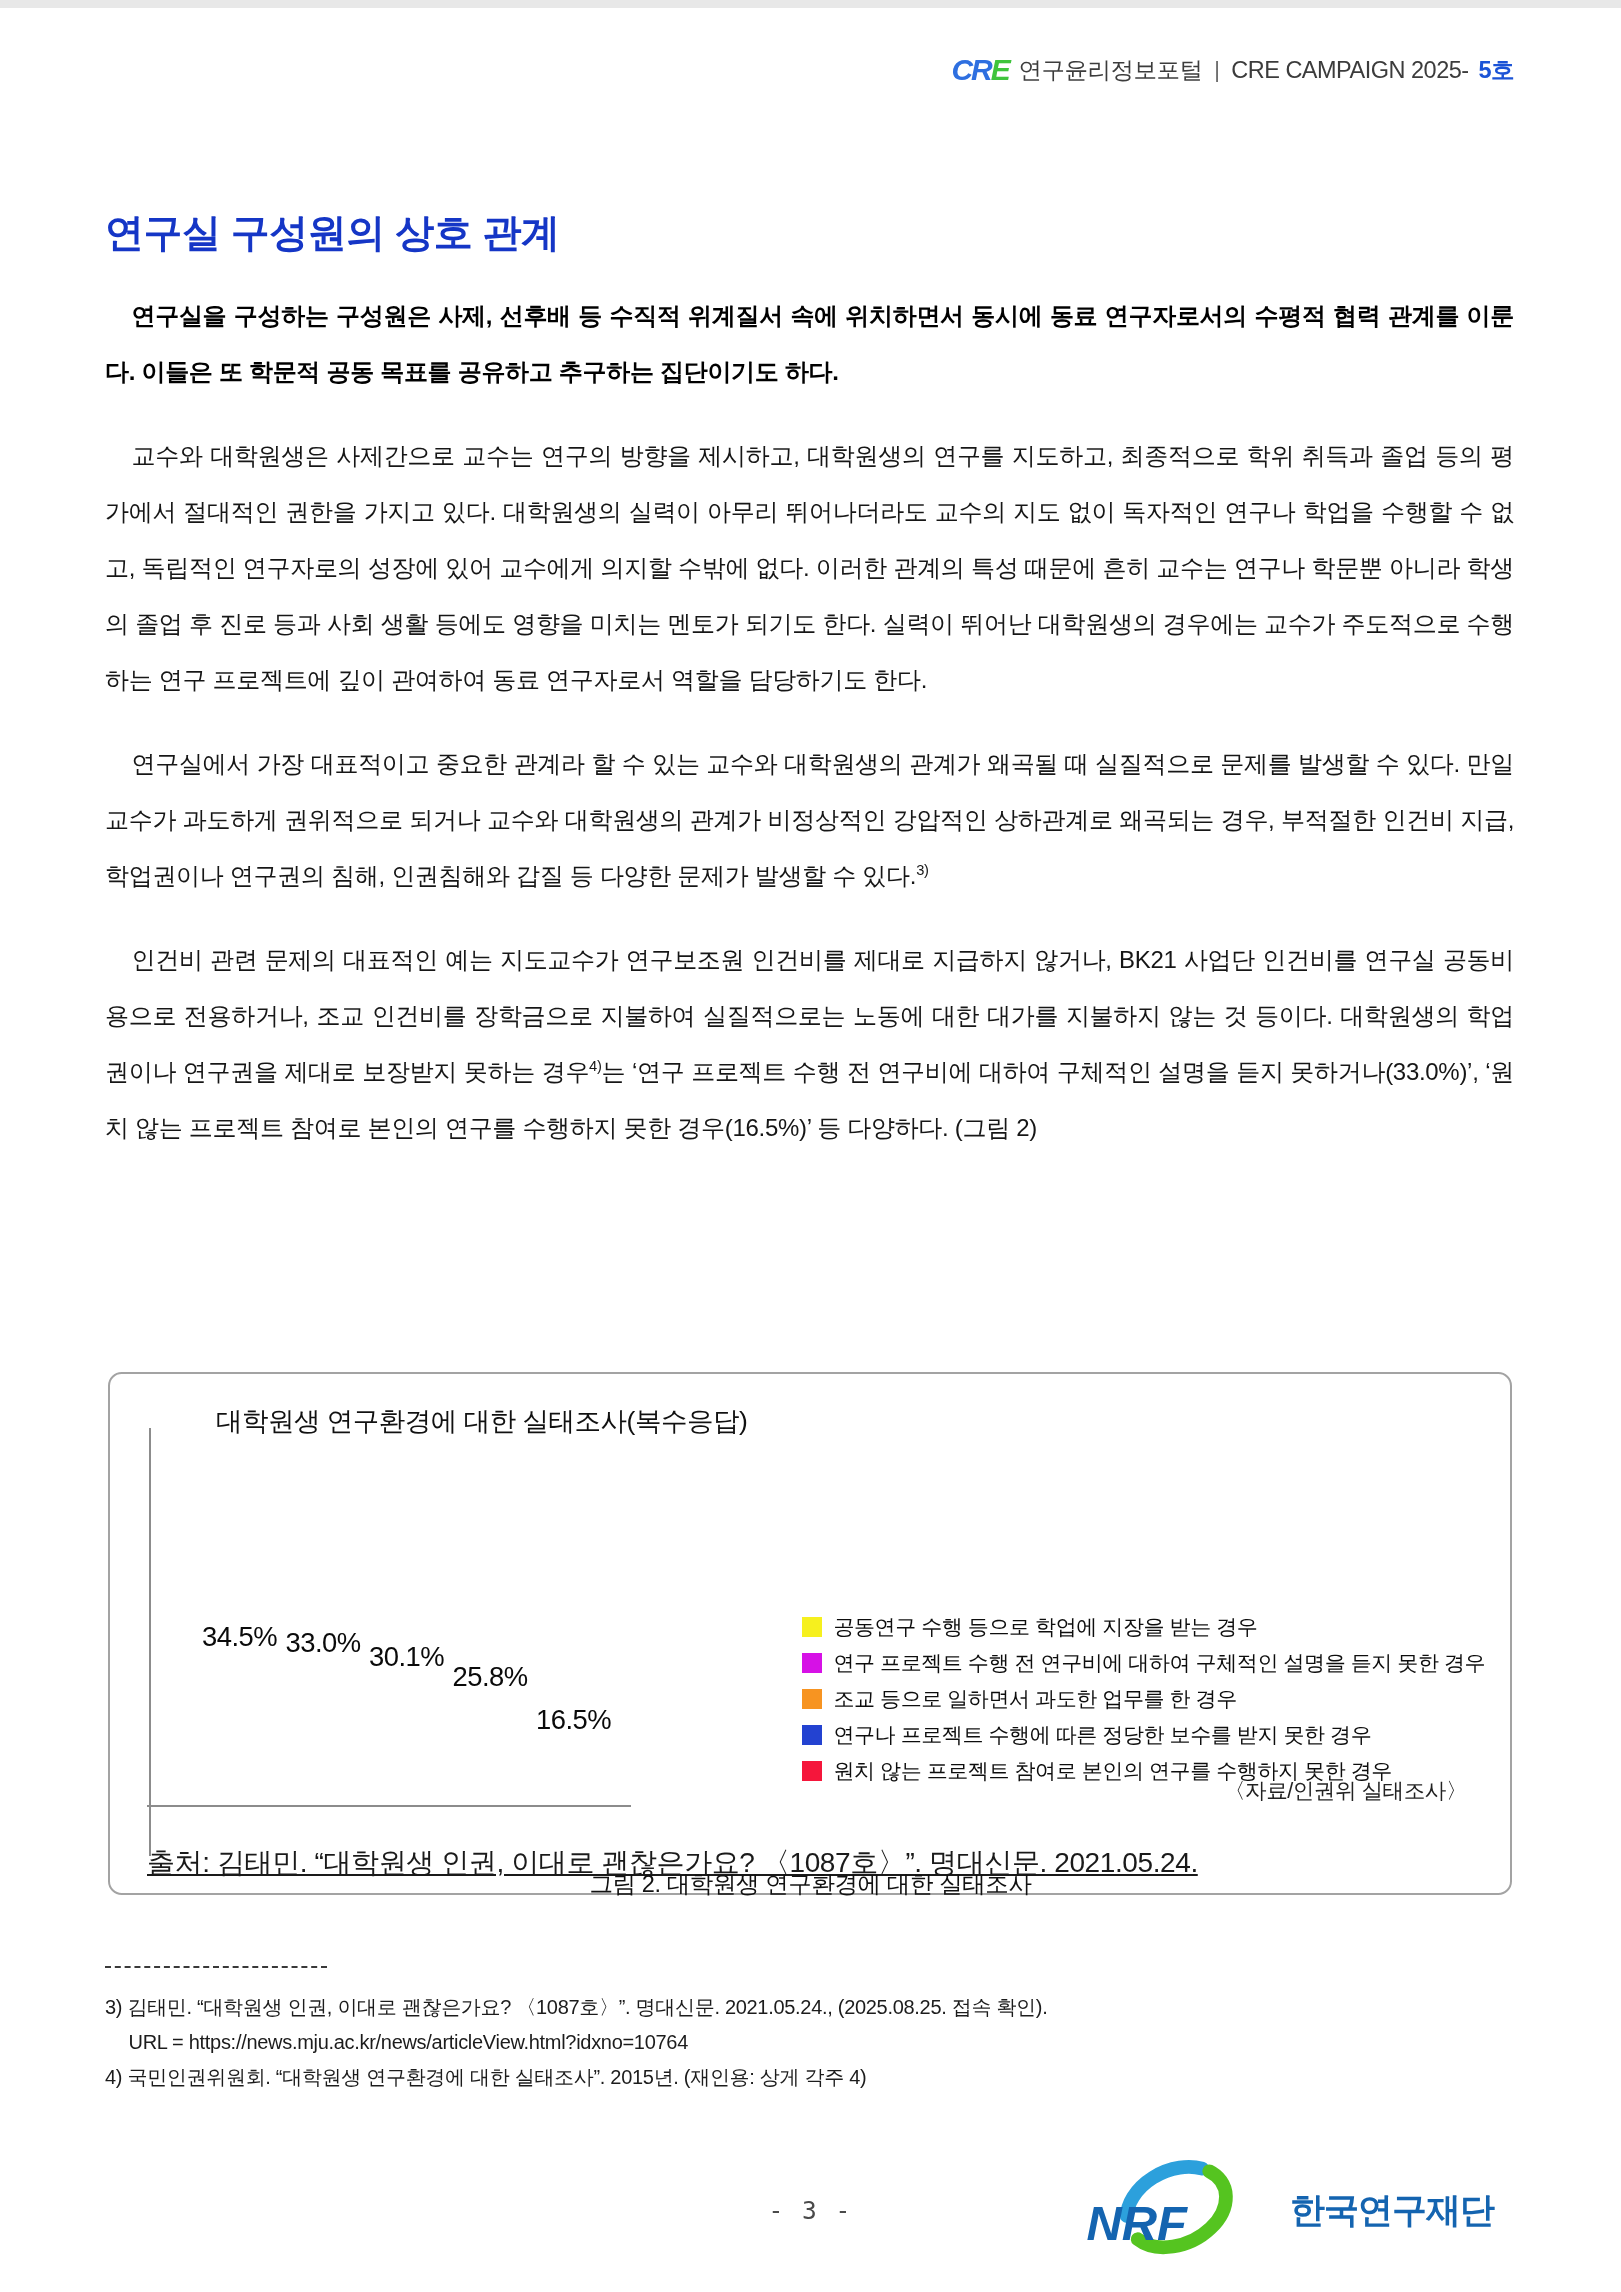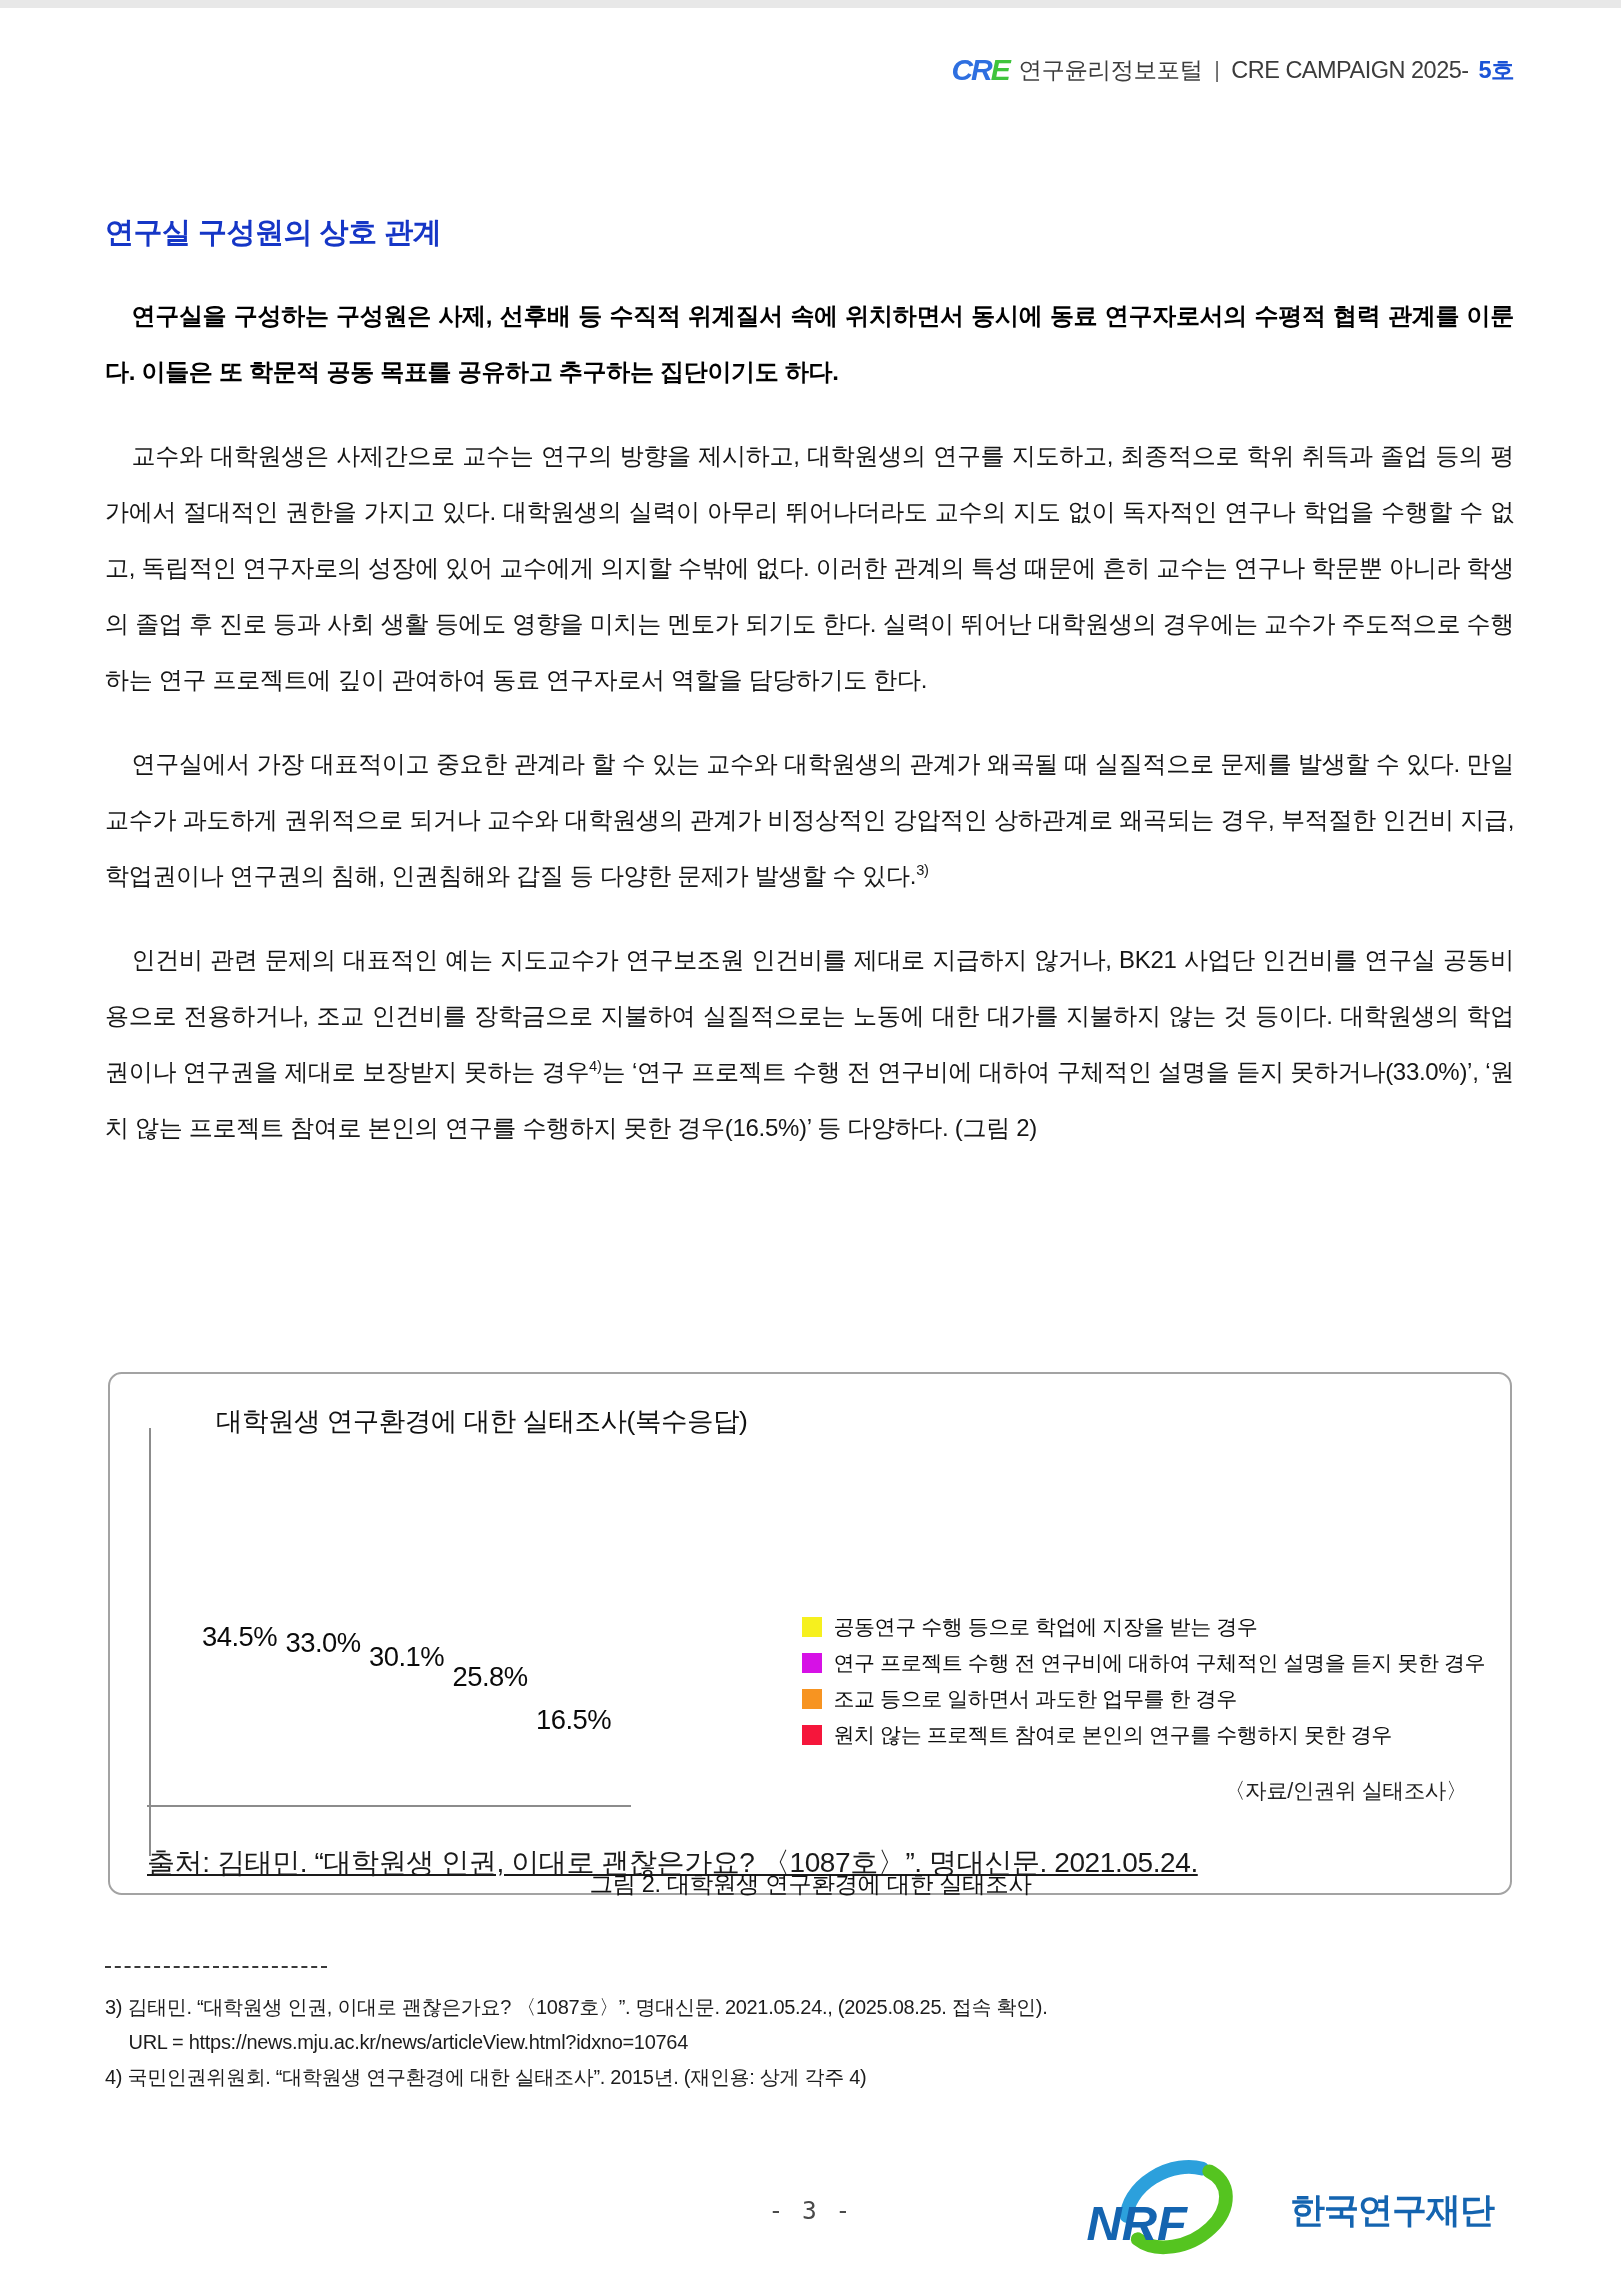--- a/index.html
+++ b/index.html
@@ -21,21 +21,21 @@
   .cre-logo{font-size:30px;font-weight:bold;font-style:italic;letter-spacing:-2px;}
   .cre-c,.cre-r{color:#2e6fe0;}
   .cre-e{color:#3fc43c;}
   .hdr .bar-sep{color:#666;font-size:21.6px;padding:0 2px;}
   .hdr .issue{color:#1b53d6;font-weight:bold;}
   
   .main{
     position:absolute;left:105px;top:208px;width:1409px;
   }
   h1.title{
-    font-size:29px;line-height:33px;margin:0 0 39px 0;
+    font-size:39px;line-height:33px;margin:0 0 39px 0;
     color:#1536c6;font-weight:bold;letter-spacing:-0.5px;
   }
   .main p{
     margin:0 0 28px 0;
     font-size:24px;line-height:56px;
     text-align:justify;text-indent:26.5px;
     letter-spacing:-0.3px;
     color:#161616;
   }
   .main p.lead{font-weight:bold;color:#000;}
@@ -144,20 +144,24 @@
         </li>
         <li>
           <span class="swatch" style="background: rgb(214, 17, 230);"></span>
           <span>연구 프로젝트 수행 전 연구비에 대하여 구체적인 설명을 듣지 못한 경우</span>
         </li>
         <li>
           <span class="swatch" style="background: rgb(247, 148, 33);"></span>
           <span>조교 등으로 일하면서 과도한 업무를 한 경우</span>
         </li>
         <li>
+          <span class="swatch" style="background: rgb(35, 66, 209);"></span>
+          <span>연구나 프로젝트 수행에 따른 정당한 보수를 받지 못한 경우</span>
+        </li>
+        <li>
           <span class="swatch" style="background: rgb(245, 22, 59);"></span>
           <span>원치 않는 프로젝트 참여로 본인의 연구를 수행하지 못한 경우</span>
         </li>
       </ul>
     <div class="source-note">〈자료/인권위 실태조사〉</div>
     <div class="citation">출처: 김태민. “대학원생 인권, 이대로 괜찮은가요? 〈1087호〉”. 명대신문. 2021.05.24.</div>
   </div>
 
   <div class="fig-caption">그림 2. 대학원생 연구환경에 대한 실태조사</div>
 

